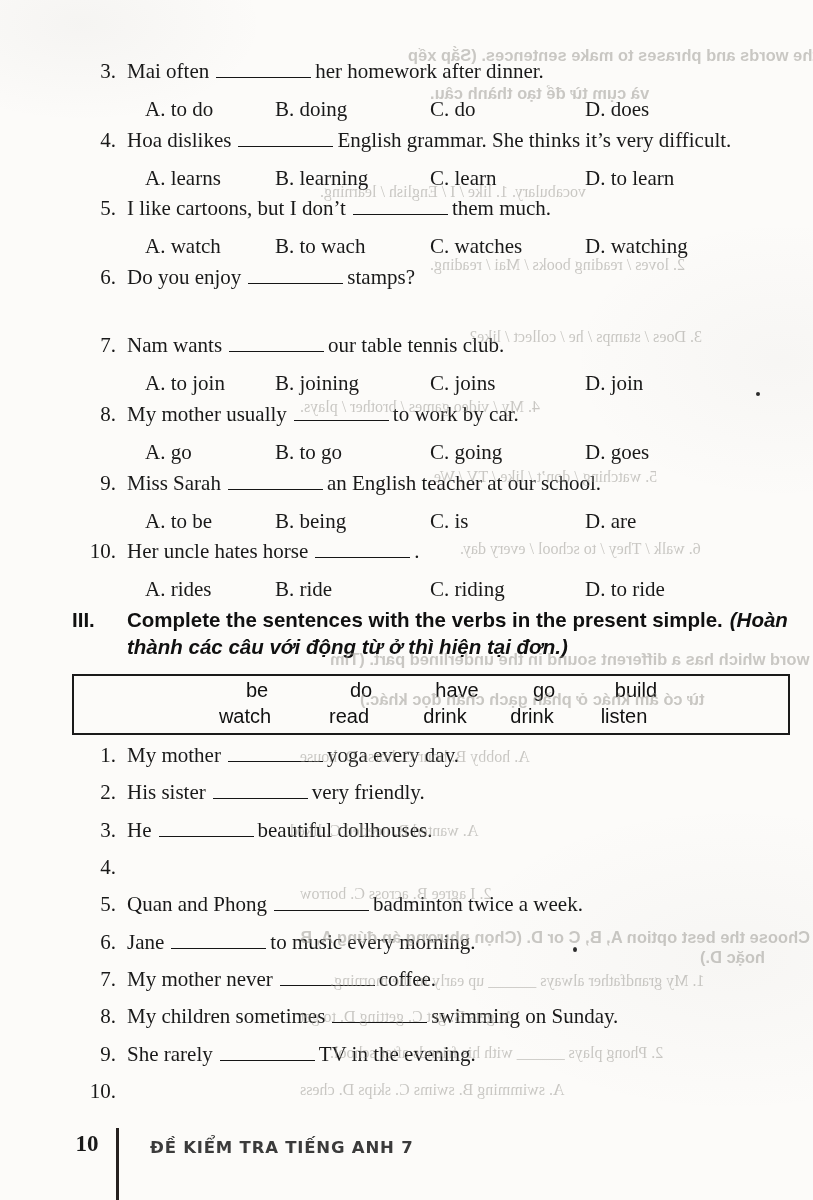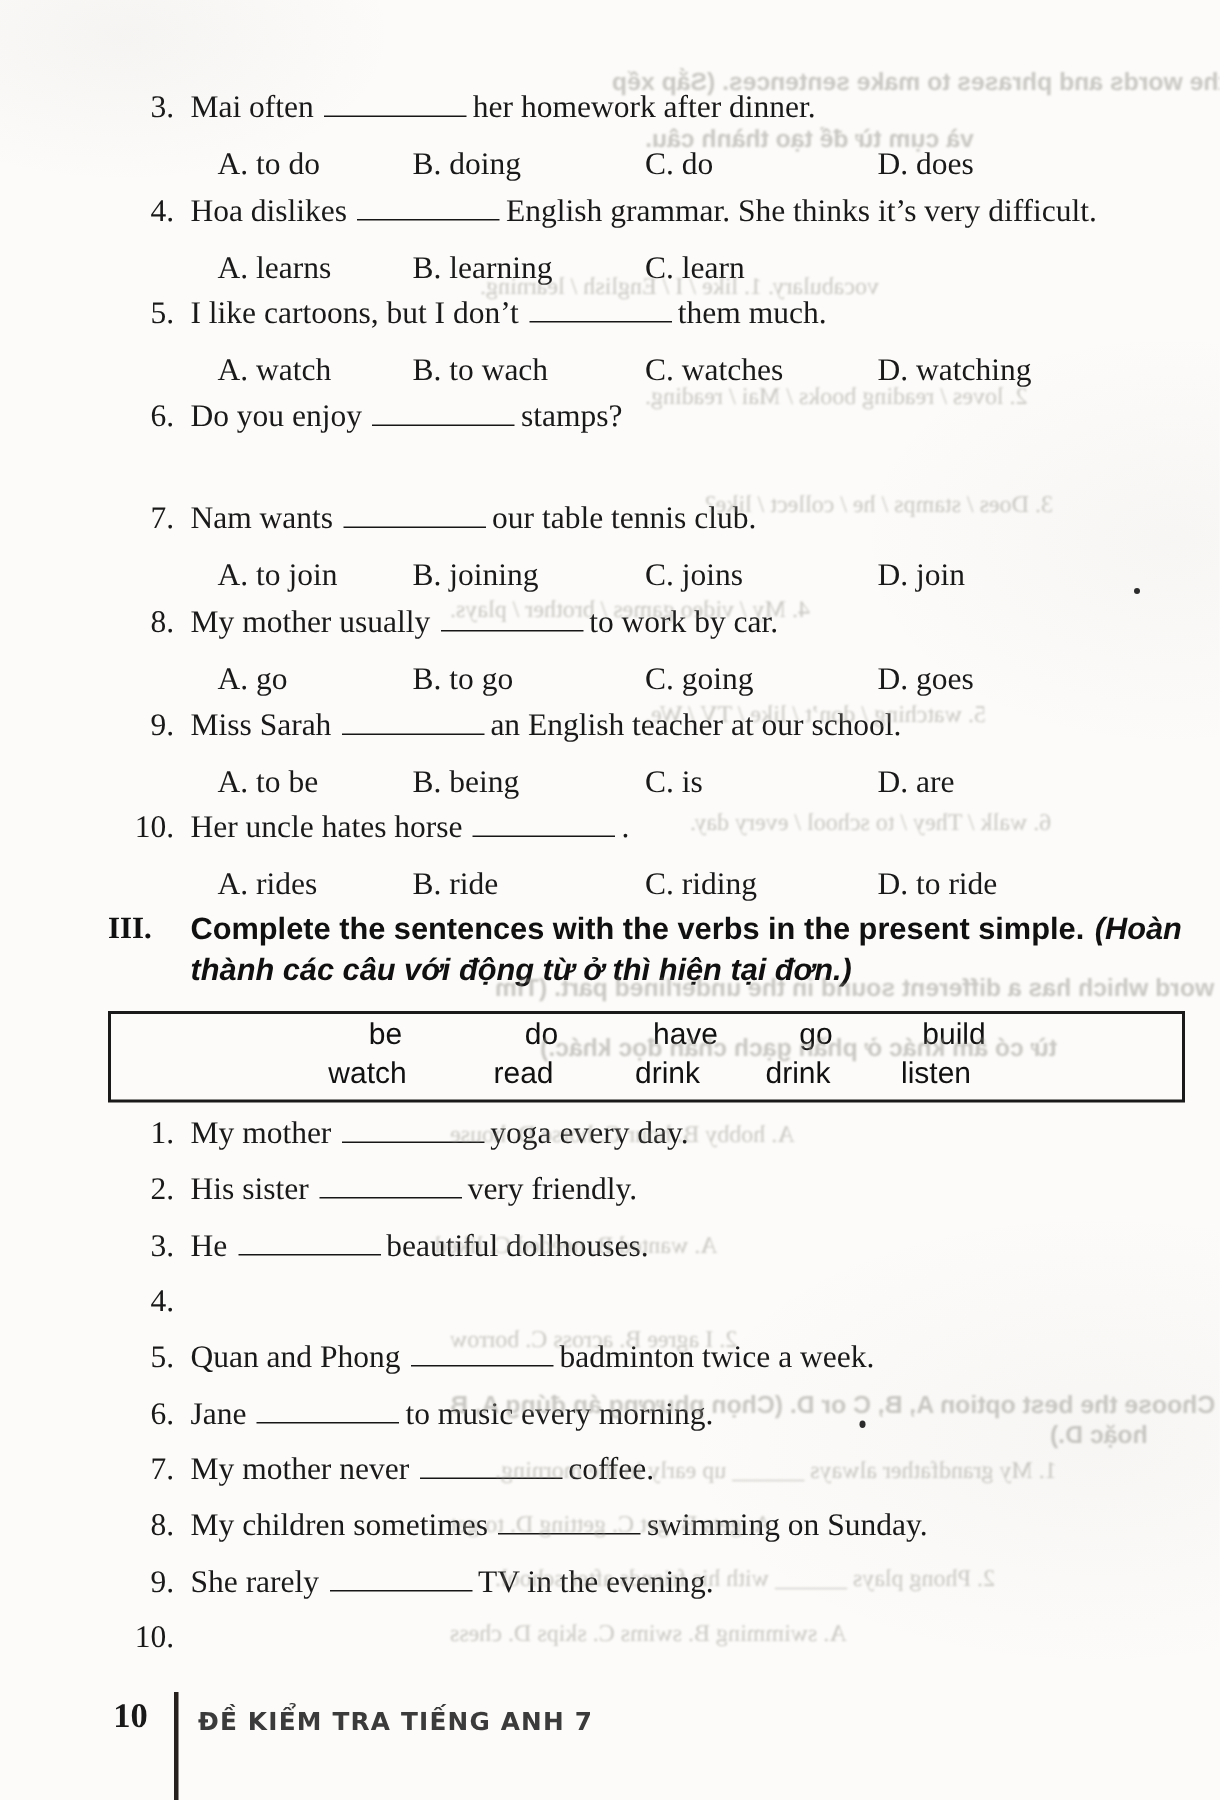--- a/index.html
+++ b/index.html
@@ -23,21 +23,21 @@
          line-height:26px;white-space:nowrap;}
   .blank{display:inline-block;width:95px;height:13px;
          border-bottom:1.7px solid #161616;margin-left:7px;margin-right:4px;}
   .opts{display:flex;margin-left:145px;margin-top:12px;font-size:21px;line-height:26px;}
   .opt1{width:130px;}.opt2{width:155px;}.opt3{width:155px;}.opt4{flex:1;}
 
   
   .sec3-head{position:absolute;top:606px;left:0;width:805px;
      font-family:"Liberation Sans","DejaVu Sans",sans-serif;
      font-weight:bold;font-size:20.5px;line-height:27px;color:#101010;}
-  .sec3-label{position:absolute;left:72px;top:0;font-family:Liberation Serif, serif;}
+  .sec3-label{position:absolute;left:72px;top:0;}
   .sec3-lines{margin-left:127px;}
   .vi{font-style:italic;}
   .vi-start{margin-left:7px;}
 
   
   .word-box{position:absolute;top:674px;left:72px;width:714px;height:57px;
             border:2.2px solid #1a1a1a;
             font-family:"Liberation Sans","DejaVu Sans",sans-serif;
             font-size:20px;color:#111;}
   .wb{position:absolute;transform:translateX(-50%);white-space:nowrap;}
@@ -46,21 +46,21 @@
 
   
   .fill-list{position:absolute;top:742px;left:0;width:813px;}
   .fill-item{position:relative;height:37.35px;}
 
   
   .pg-num{position:absolute;left:68px;top:1131px;width:38px;text-align:center;
           font-weight:bold;font-size:23px;}
   .footer-rule{position:absolute;left:116px;top:1128px;width:2.5px;height:72px;
                background:#26211f;}
-  .footer-title{position:absolute;left:132px;top:1138px;
+  .footer-title{position:absolute;left:150px;top:1138px;
      font-family:"DejaVu Sans","Liberation Sans",sans-serif;
      font-size:16.5px;font-weight:600;letter-spacing:0.8px;color:#3b3b3b;}
 
   
   .ghost{position:absolute;transform:scaleX(-1);transform-origin:center;
          color:#97958f;opacity:0.5;filter:blur(0.7px);white-space:nowrap;
          font-size:16px;font-family:"Liberation Serif","DejaVu Serif",serif;
          pointer-events:none;}
   .ghost-b{font-family:"Liberation Sans","DejaVu Sans",sans-serif;
            font-weight:bold;font-size:16.5px;}
@@ -84,20 +84,21 @@
     </div>
   </div>
 
   <div class="mcq-item">
     <span class="qnum">4.</span>
     <span class="qline"><span>Hoa dislikes</span><span class="blank"></span><span>English grammar. She thinks it’s very difficult.</span></span>
     <div class="opts">
       <span class="opt1">A. learns</span>
       <span class="opt2">B. learning</span>
       <span class="opt3">C. learn</span>
+      <span class="opt4">D. to learn</span>
     </div>
   </div>
 
   <div class="mcq-item">
     <span class="qnum">5.</span>
     <span class="qline"><span>I like cartoons, but I don’t</span><span class="blank"></span><span>them much.</span></span>
     <div class="opts">
       <span class="opt1">A. watch</span>
       <span class="opt2">B. to wach</span>
       <span class="opt3">C. watches</span>

